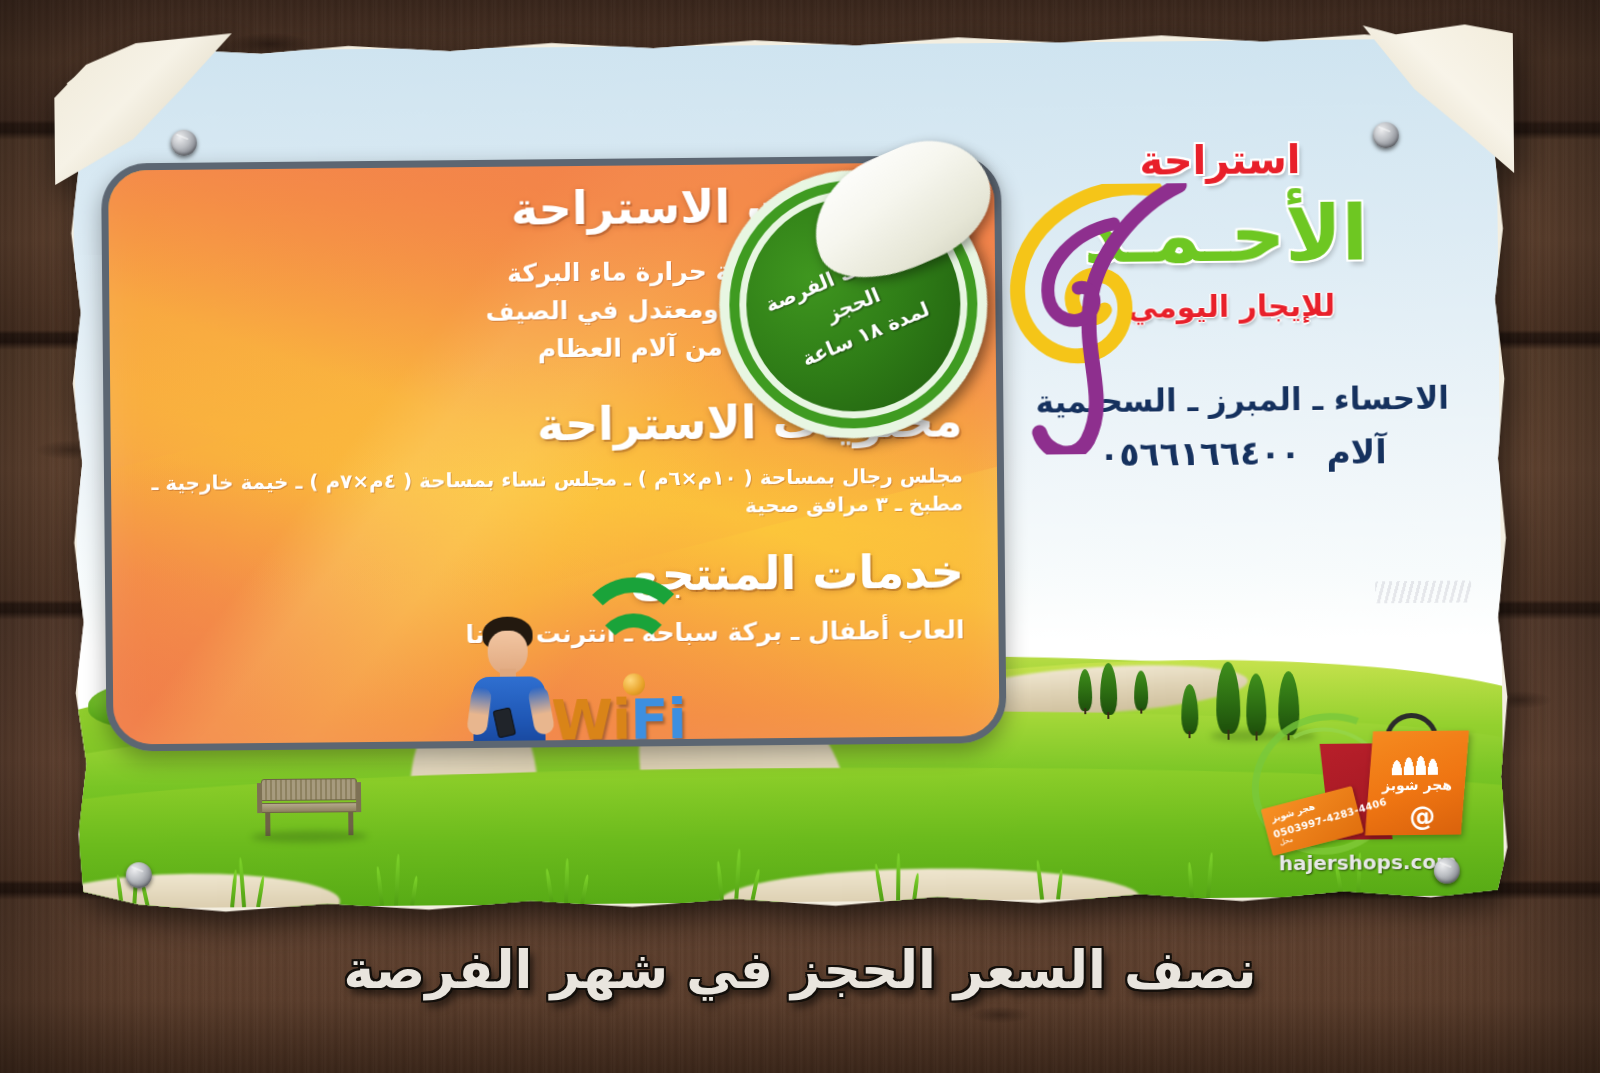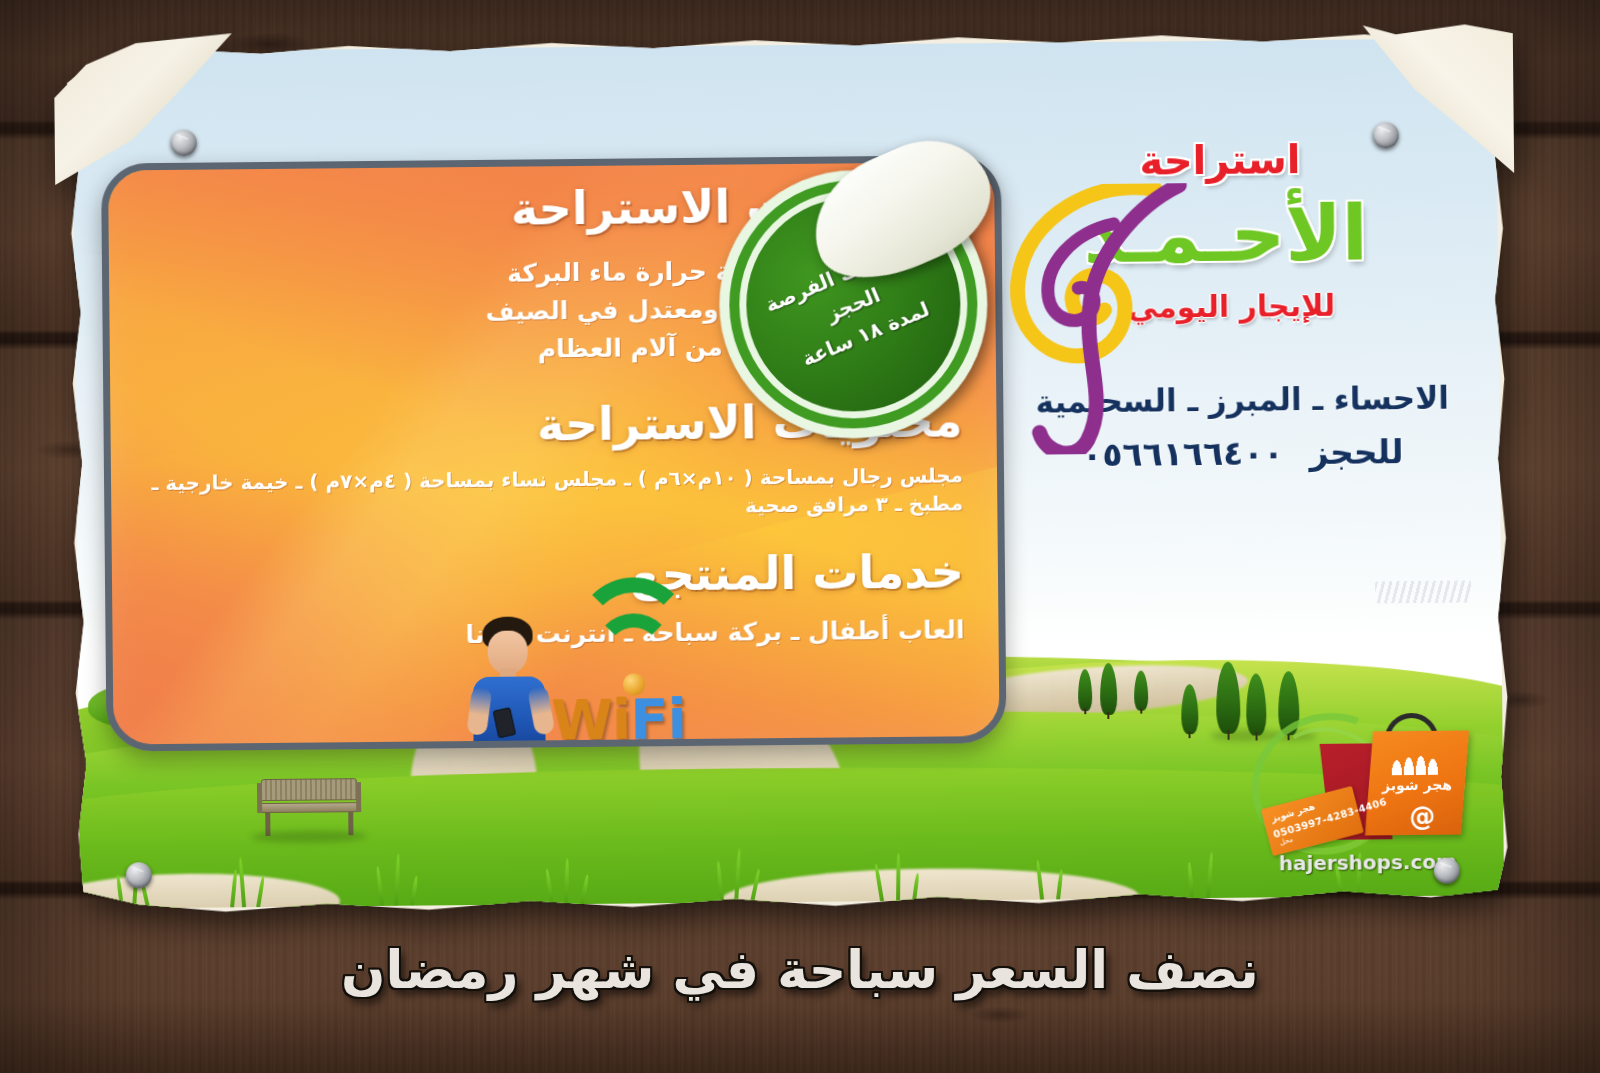--- a/index.html
+++ b/index.html
@@ -538,21 +538,21 @@
 
         <div class="title-red" style="margin-right:40px;">استراحة</div>
 
         <div class="title-green" style="margin-top:12px;margin-right:30px;">الأحـمـد</div>
 
         <div class="title-sub" style="margin-top:14px;margin-right:20px;">للإيجار اليومي</div>
 
         <div class="addr" style="margin-top:58px;">الاحساء ـ المبرز ـ السحيمية</div>
 
         <div class="phone-row">
-          <span class="phone-label">للحجز</span>
+          <span class="phone-label">آلام</span>
           <span class="phone-num">٠٥٦٦١٦٦٤٠٠</span>
         </div>
 
         <div id="faint-wm"></div>
       </div>
 
       <div id="hajer">
         <div class="swoop"></div>
         <div class="swoop2"></div>
         <div class="bag2"></div>
@@ -573,13 +573,13 @@
   </div>
 
   <div class="curl curl-tl"></div>
   <div class="curl curl-tr"></div>
   <div class="pin pin-tl"></div>
   <div class="pin pin-tr"></div>
   <div class="pin pin-bl"></div>
   <div class="pin pin-br"></div>
 </div>
 
-<div id="bottom-text">نصف السعر سباحة في شهر رمضان</div>
+<div id="bottom-text">نصف السعر الحجز في شهر الفرصة</div>
 
 </body></html>

